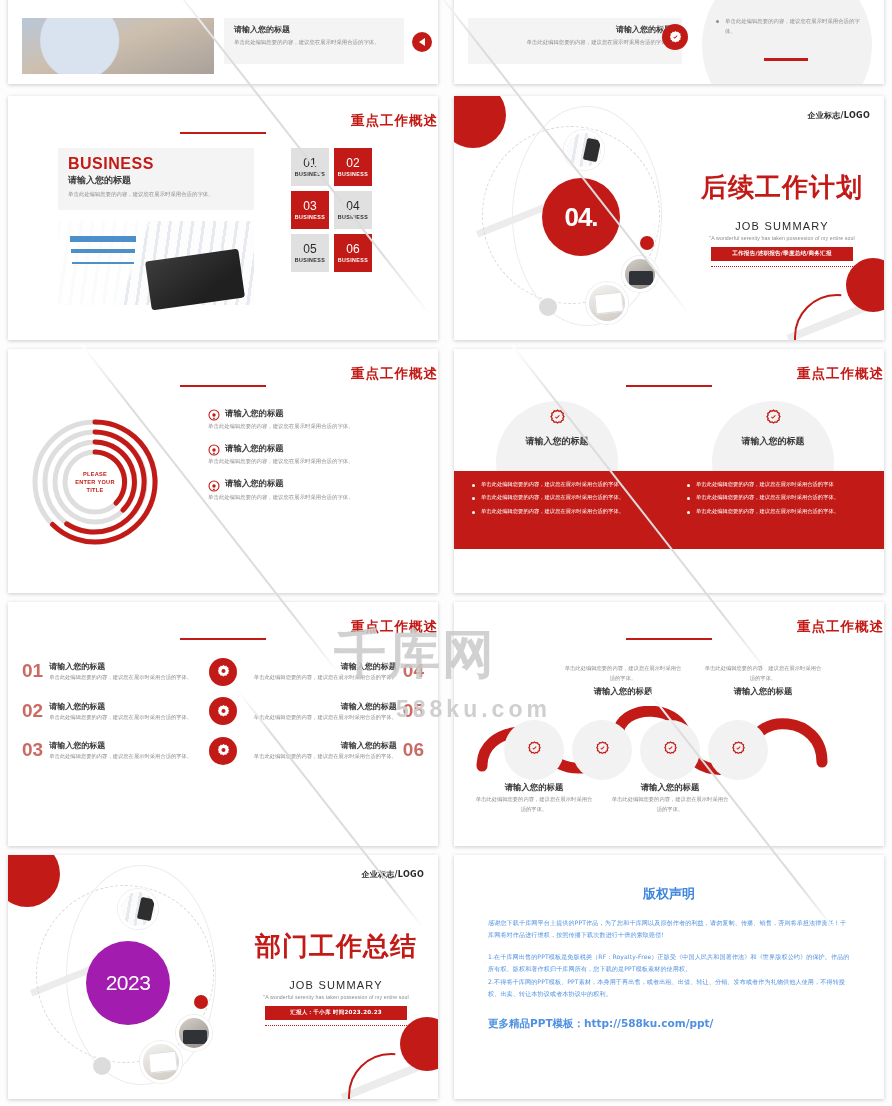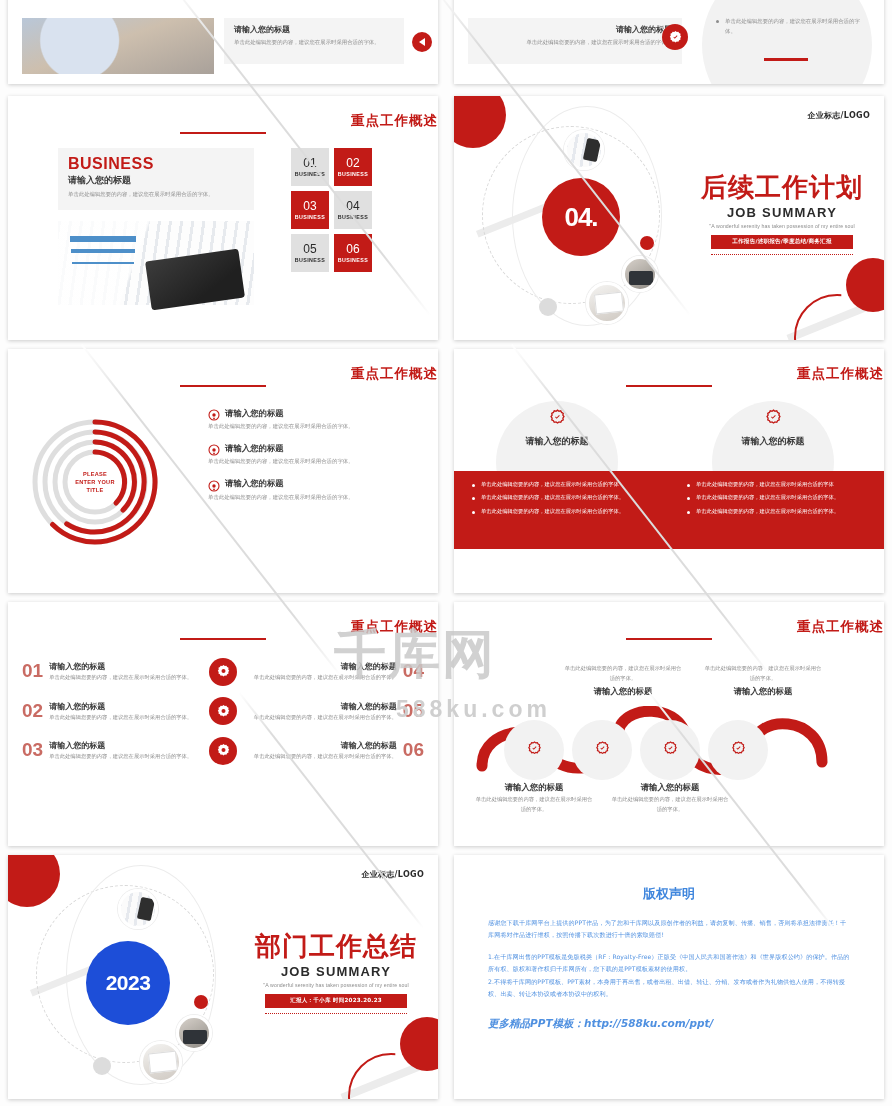--- a/index.html
+++ b/index.html
@@ -180,21 +180,21 @@
     background:#ececec; transform: rotate(-22deg);
   }
   .cv-brdot { position:absolute; right:-16px; bottom:28px; width:54px; height:54px;
     border-radius:50%; background:#C21B17; }
   .cv-arc { position:absolute; right:4px; bottom:-40px; width:86px; height:86px;
     border:2px solid #C21B17; border-radius:50%;
     clip-path: polygon(0 0, 55% 0, 55% 100%, 0 100%); }
   .cv-logo { position:absolute; right:14px; top:14px; font-size:8px; font-weight:bold; color:#2b2b2b; letter-spacing:.3px; }
   .cv-right { position:absolute; right:12px; top:78px; width:180px; text-align:center; }
   .cv-title { color:#C21B17; font-size:26px; font-weight:bold; letter-spacing:1px; line-height:1.05; }
-  .cv-en { color:#2b2b2b; font-size:13px; font-weight:bold; letter-spacing:1.2px; margin-top:4px; }
+  .cv-en { color:#2b2b2b; font-size:11px; font-weight:normal; letter-spacing:1.2px; margin-top:19px; }
   .cv-quote { color:#8d8d8d; font-size:5.2px; margin-top:3px; letter-spacing:.1px; }
   .cv-band {
     margin:6px auto 0; background:#C21B17; color:#fff;
     font-size:5.6px; font-weight:bold; padding:3px 6px; width:142px; letter-spacing:.2px;
   }
   .cv-dots { margin:5px auto 0; width:142px; border-top:1.5px dotted #C21B17; }
 
   
   .sp-wrap { position:absolute; left:22px; top:68px; width:130px; height:130px; }
   .sp-center {
@@ -241,29 +241,29 @@
   .s3r-node { position:absolute; width:60px; height:60px; border-radius:50%; background:#f2f2f2;
     display:flex; align-items:center; justify-content:center; }
   .s3r-lab { position:absolute; width:118px; text-align:center; }
   .s3r-lab .p { color:#8d8d8d; font-size:5.3px; line-height:1.85; }
   .s3r-lab .h { color:#3a3a3a; font-weight:bold; font-size:8.4px; margin-top:2px; }
   .s3r-lab.below .h { margin-top:0; margin-bottom:2px; }
 
   
   
   .cv2-main { position:absolute; left:78px; top:86px; width:84px; height:84px;
-    border-radius:50%; background:#1d4ed8; display:flex; align-items:center; justify-content:center;
-    color:#fff; font-size:21px; font-weight:bold; letter-spacing:-.5px; }
+    border-radius:50%; background:#a21caf; display:flex; align-items:center; justify-content:center;
+    color:#fff; font-size:21px; font-weight:normal; letter-spacing:-.5px; }
 
   
   .cp { position:absolute; inset:0; padding:30px 34px 0; color:#4f90e0; }
   .cp-title { text-align:center; font-size:13px; font-weight:bold; color:#3f86dd; margin-bottom:14px; }
   .cp-p { font-size:6.1px; line-height:2.05; letter-spacing:.1px; }
   .cp-gap { height:9px; }
-  .cp-link { margin-top:16px; font-size:10.5px; font-weight:bold;font-style:italic; }
+  .cp-link { margin-top:16px; font-size:10.5px; font-weight:bold; }
 
   
   .wm { position:absolute; pointer-events:none; color:#c9c9c9; font-weight:bold; }
   .wm-logo { left:334px; top:620px; font-size:52px; letter-spacing:2px; opacity:.85;
     font-family:"DejaVu Sans","Liberation Sans",sans-serif; }
   .wm-url  { left:396px; top:696px; font-size:23px; letter-spacing:4px; color:#cfcfcf;
     font-family:"Liberation Sans",sans-serif; }
   .diag {
     position:absolute; width:2px; background:linear-gradient(#ffffff, #dcdcdc 18%, #dcdcdc 82%, #ffffff);
     transform-origin:center; pointer-events:none;

